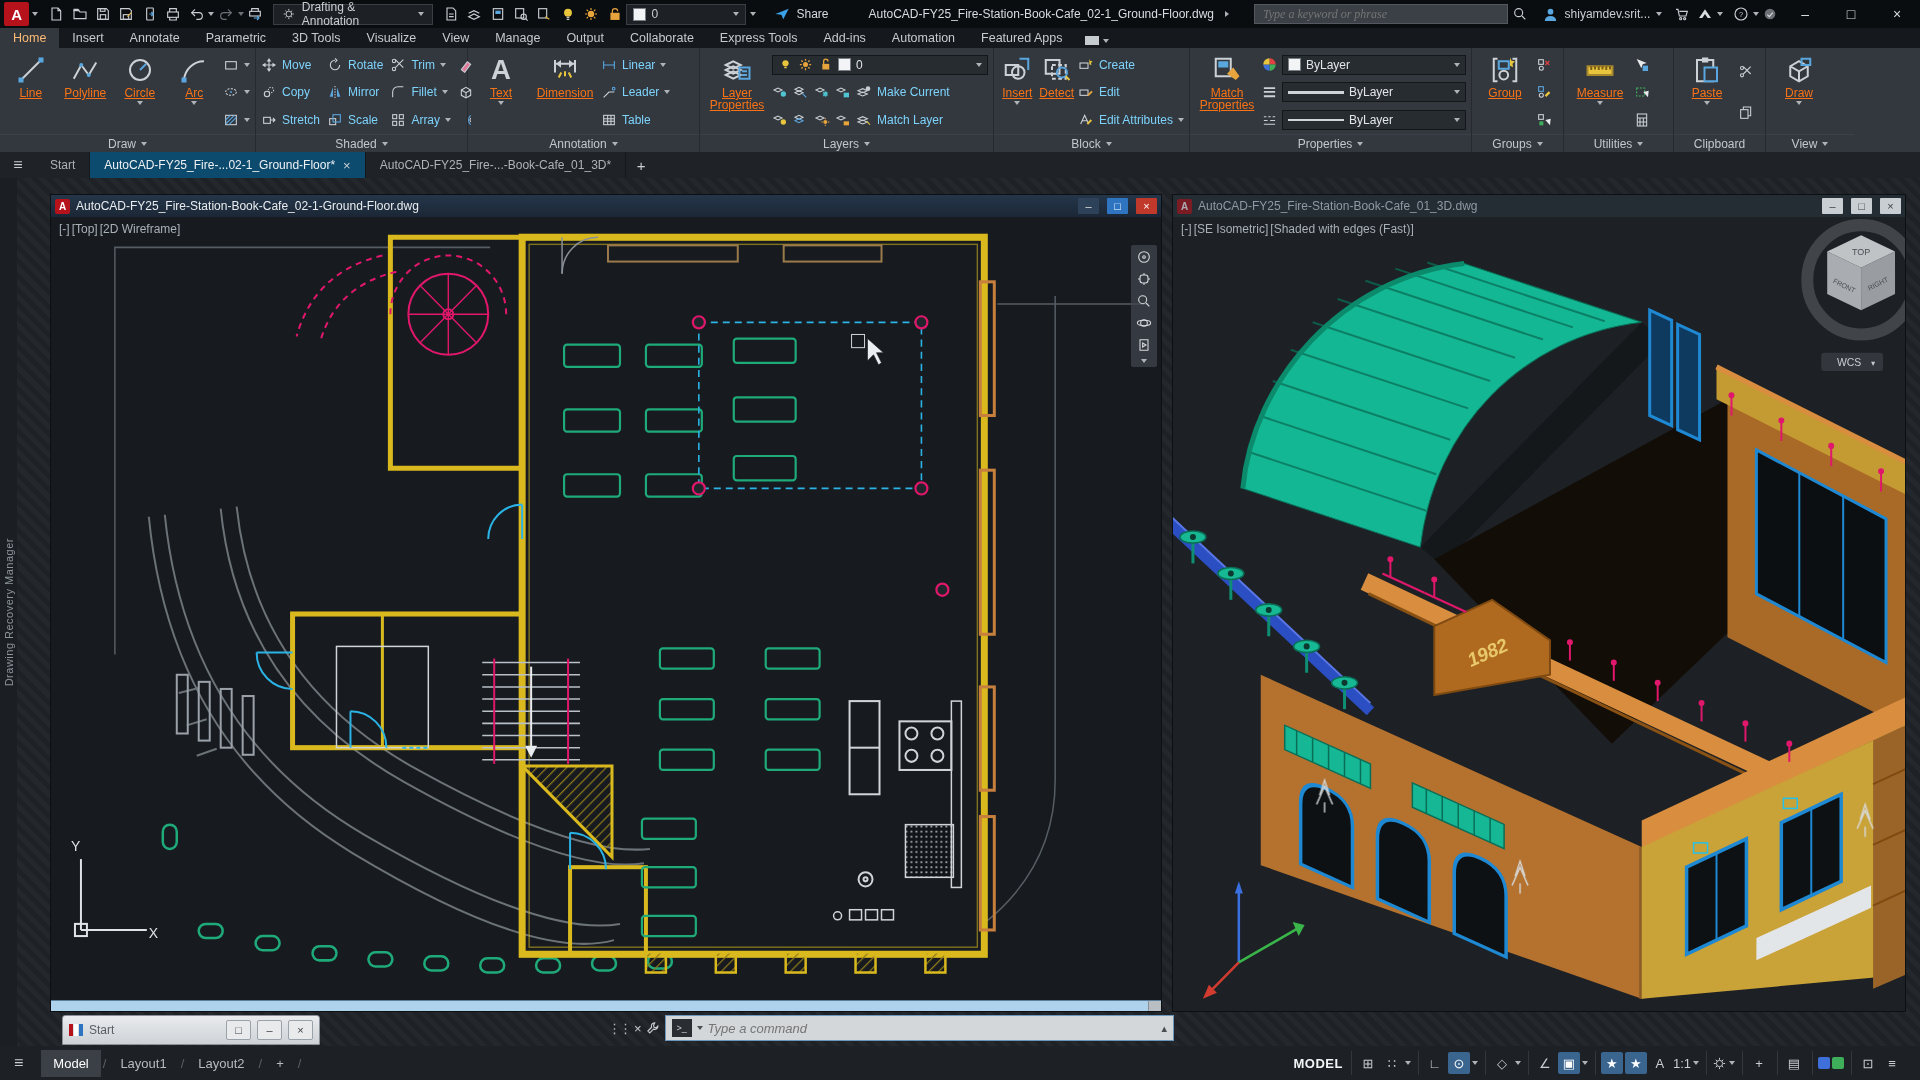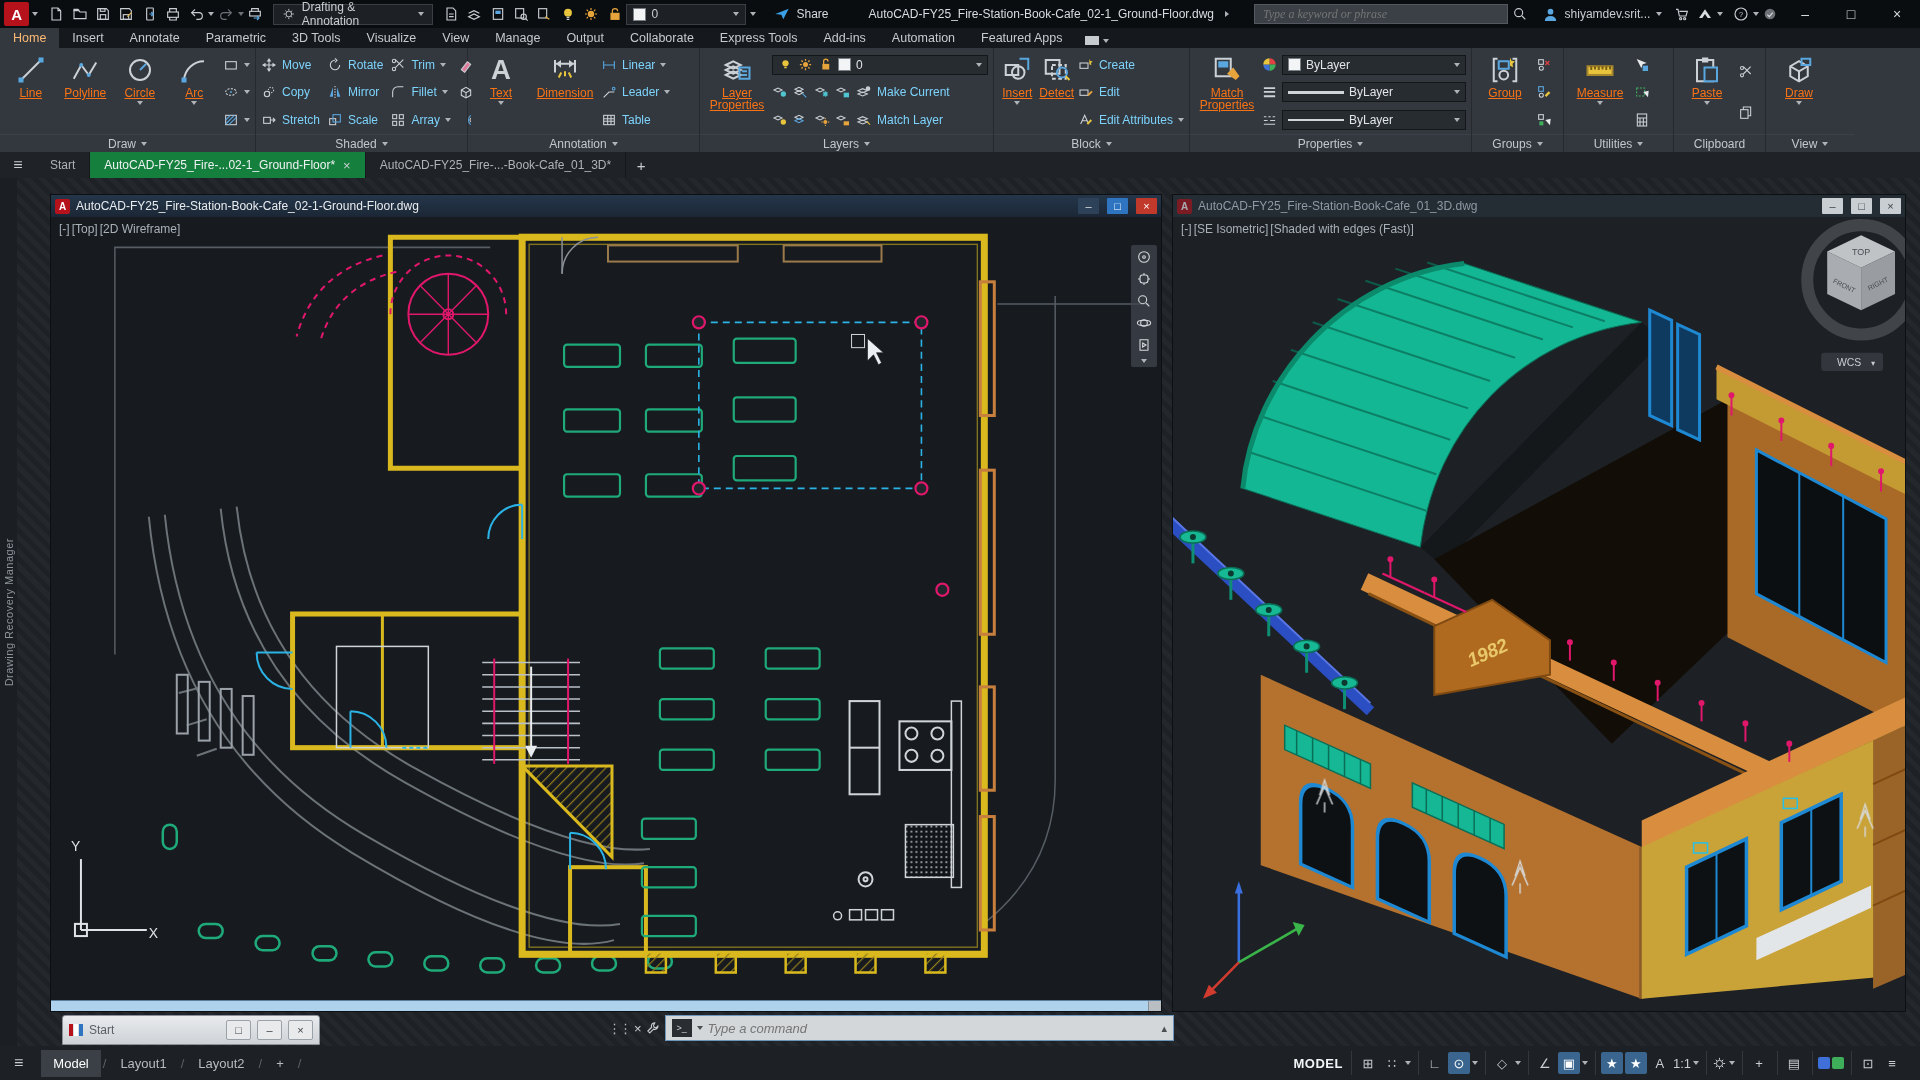--- a/index.html
+++ b/index.html
@@ -47,21 +47,21 @@
   .combo { display:flex; align-items:center; background:#272c31; border:1px solid #14171a; height:20px; font-size:12px; color:#e2e6e9; padding:0 5px; gap:5px; }
   .combo .flexfill { flex:1; }
   .mini { width:15px; height:15px; }
   .lwline { width:56px; height:3px; background:#cfd4d8; }
   .ltline { width:56px; height:0; border-top:2px solid #cfd4d8; }
 
   
   .ftabs { position:absolute; left:0; top:152px; width:1920px; height:26px; background:#1f2327; display:flex; align-items:stretch; color:#aeb3b8; font-size:12px; }
   .fham { width:36px; display:flex; align-items:center; justify-content:center; color:#c9ced3; font-size:16px; }
   .ftab { display:flex; align-items:center; gap:8px; padding:0 14px; border-right:1px solid #15181b; }
-  .ftab.act { background:#15803d; color:#eef1f3; }
+  .ftab.act { background:#0c4a6e; color:#eef1f3; }
   .ftab .x { color:#c9ced3; font-size:13px; }
   .fplus { width:30px; display:flex; align-items:center; justify-content:center; font-size:15px; color:#c9ced3; }
 
   
   .mdi { position:absolute; left:0; top:178px; width:1920px; height:868px;
          background:repeating-linear-gradient(45deg,#24282c 0 5px,#1e2226 5px 10px); }
   .recstrip { position:absolute; left:0; top:178px; width:17px; height:868px; background:#1b1f23; display:flex; align-items:center; justify-content:center; }
   .recstrip span { writing-mode:vertical-rl; transform:rotate(180deg); color:#8d949b; font-size:11px; letter-spacing:.5px; }
 
   .dwin { position:absolute; background:#171b20; border:1px solid #0d1013; }

